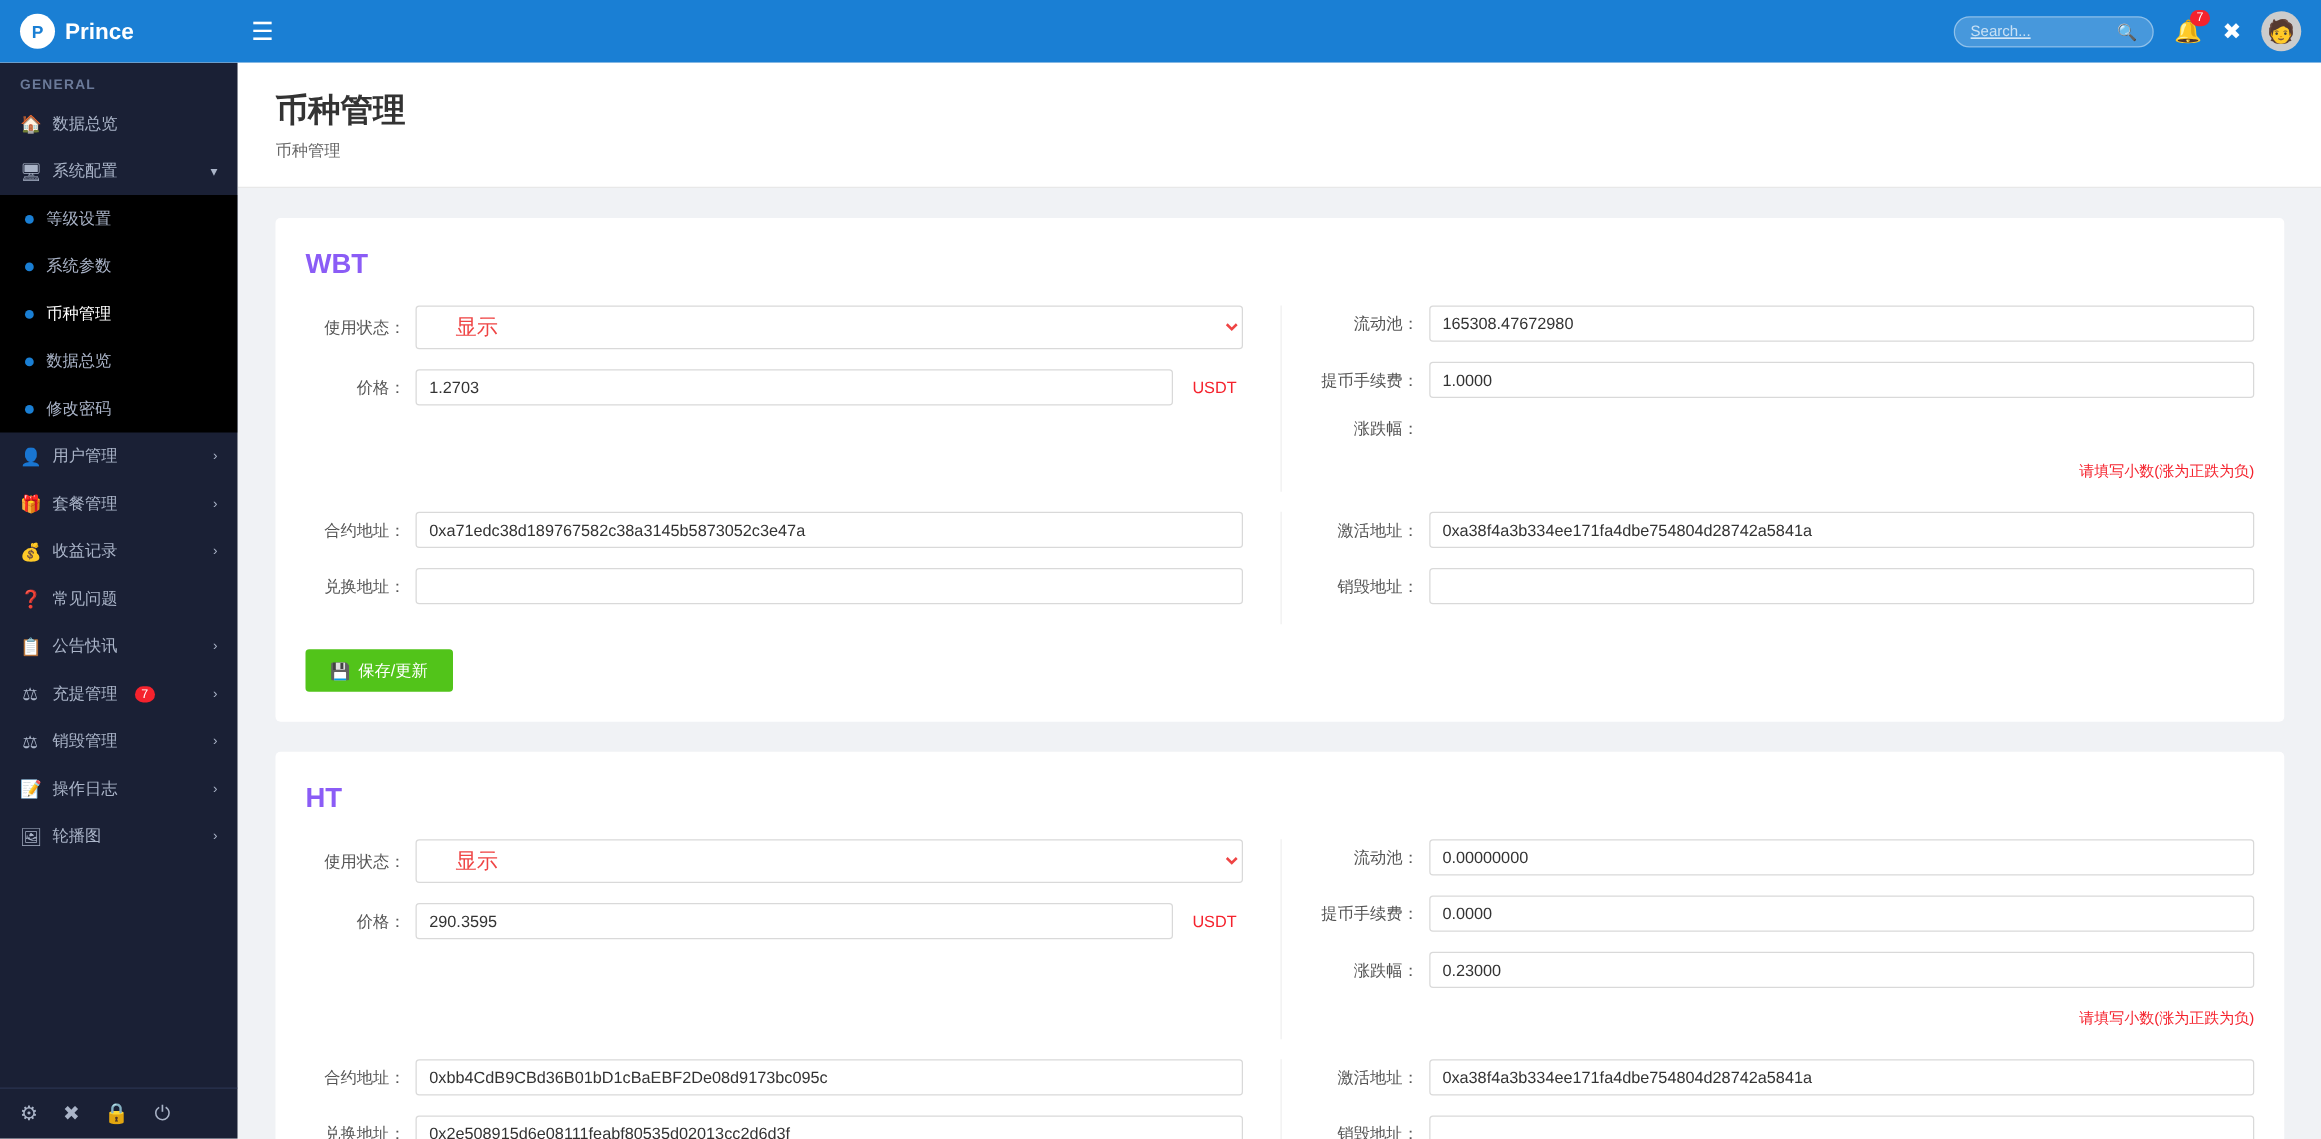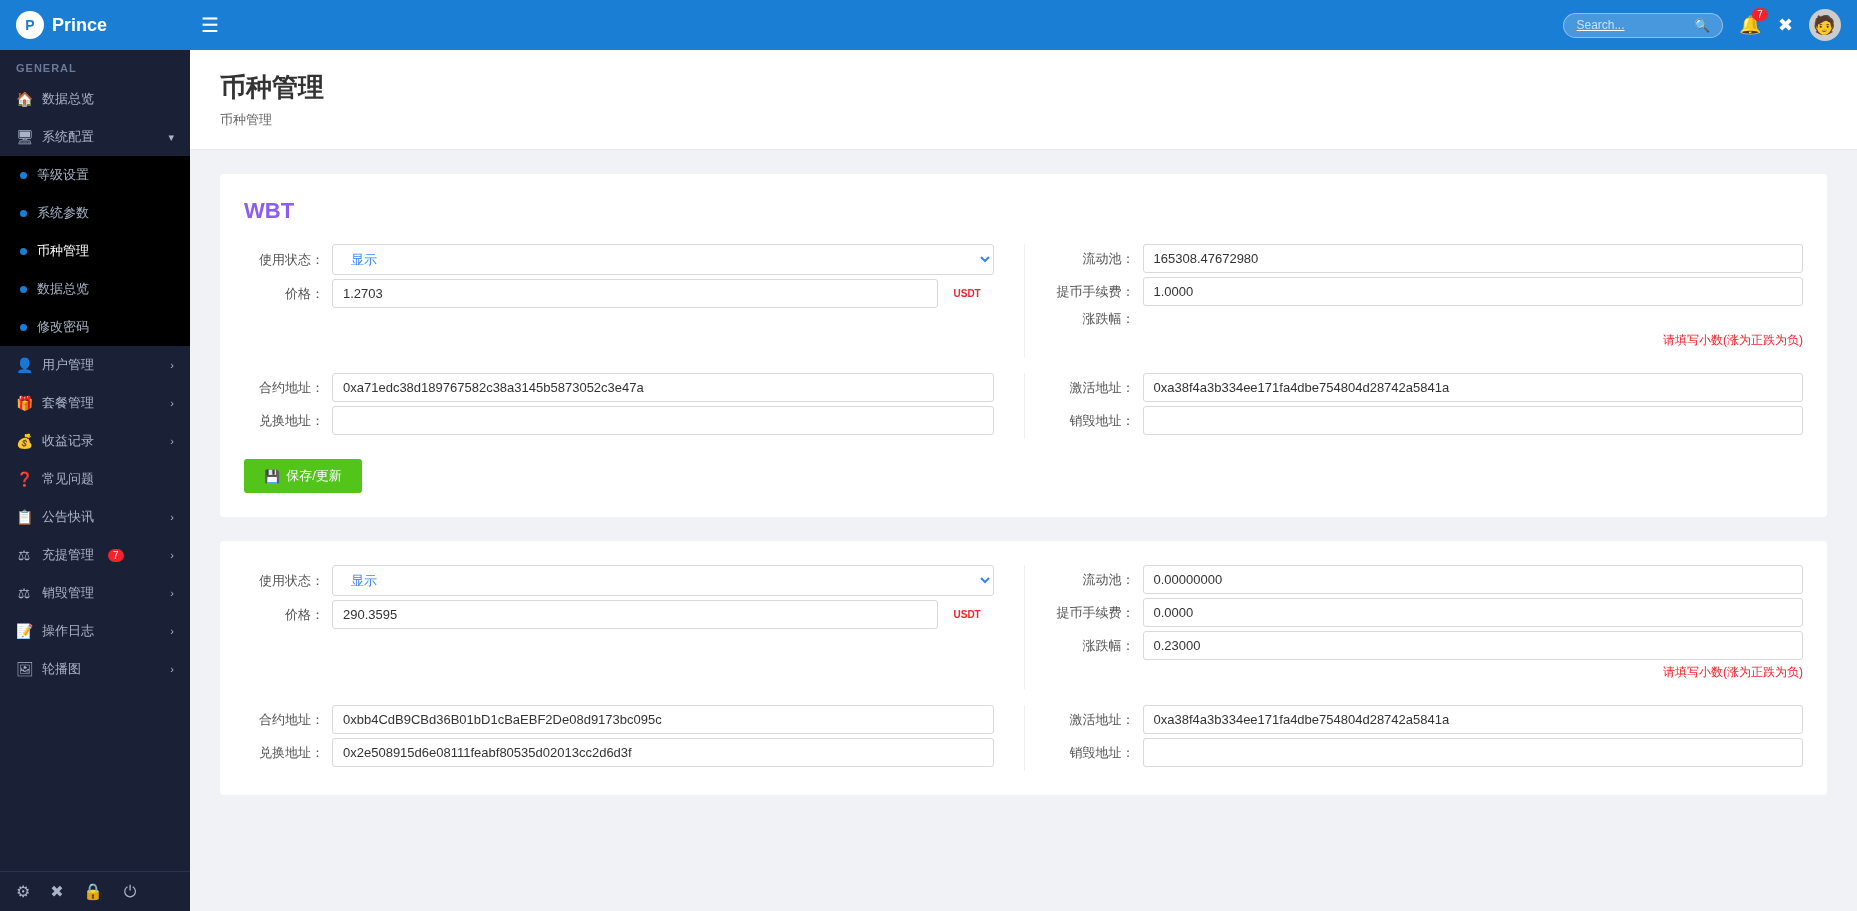--- a/index.html
+++ b/index.html
@@ -192,21 +192,21 @@
     }
     .currency-title {
       font-size: 22px;
       font-weight: bold;
       color: #8b5cf6;
       margin-bottom: 20px;
     }
     .form-row {
       display: flex;
       align-items: center;
-      margin-bottom: 4px;
+      margin-bottom: 16px;
       gap: 8px;
     }
     .form-label {
       min-width: 80px;
       text-align: right;
       color: #555;
       flex-shrink: 0;
       font-size: 13px;
     }
     .form-input {
@@ -216,31 +216,31 @@
       padding: 6px 10px;
       font-size: 13px;
       color: #333;
       outline: none;
       background: white;
     }
     .form-select {
       flex: 1;
       border: 1px solid #d9d9d9;
       border-radius: 3px;
-      padding: 6px 14px;
-      font-size: 13px;
-      color: #3b82f6;
+      padding: 6px 27px;
+      font-size: 17px;
+      color: #ef4444;
       outline: none;
       background: white;
       appearance: auto;
     }
     .usdt-label {
       color: #f5222d;
-      font-weight: bold;
-      font-size: 10px;
+      font-weight: normal;
+      font-size: 13px;
       margin-left: 8px;
       min-width: 40px;
     }
     .hint-text {
       color: #f5222d;
       font-size: 12px;
       margin-top: 4px;
       text-align: right;
       margin-bottom: 8px;
     }
@@ -442,20 +442,21 @@
 
         <div style="margin-top:12px;">
           <button class="save-btn">
             <span>💾</span>
             <span>保存/更新</span>
           </button>
         </div>
       </div>
 
       <div class="currency-section">
+        <div class="currency-title">HT</div>
 
         <div style="display:grid; grid-template-columns:1fr 1fr; gap:0; margin-bottom:16px;">
           <div style="padding-right:30px;">
             <div class="form-row">
               <span class="form-label">使用状态：</span>
               <select class="form-select">
                 <option>显示</option>
                 <option>隐藏</option>
               </select>
             </div>

